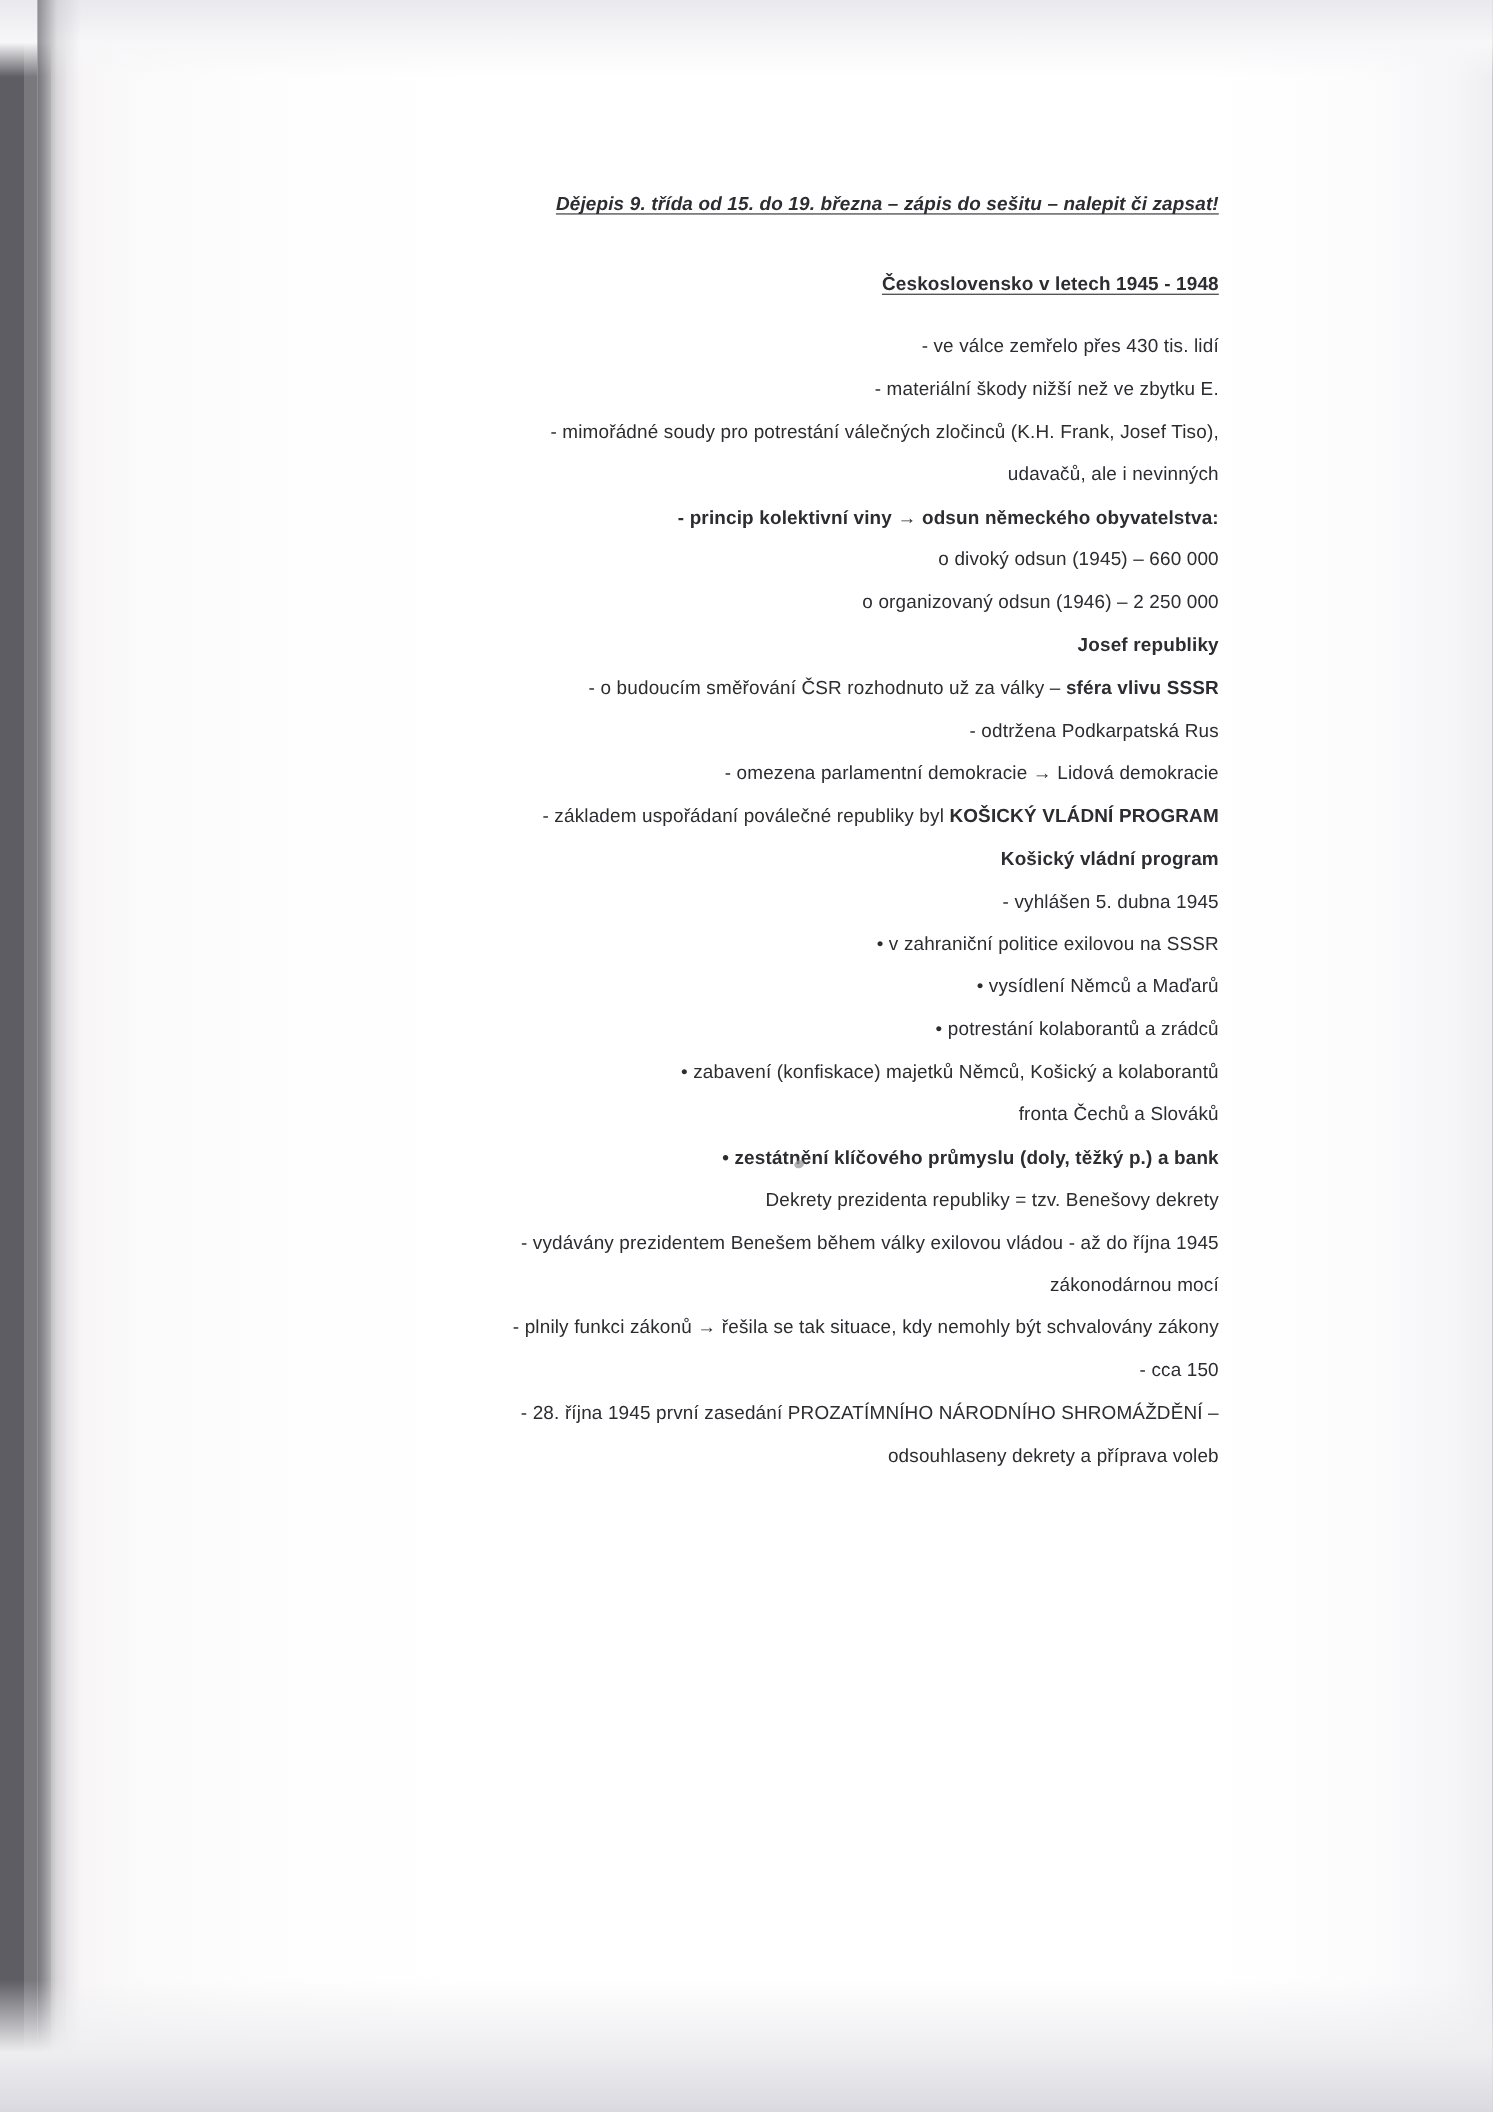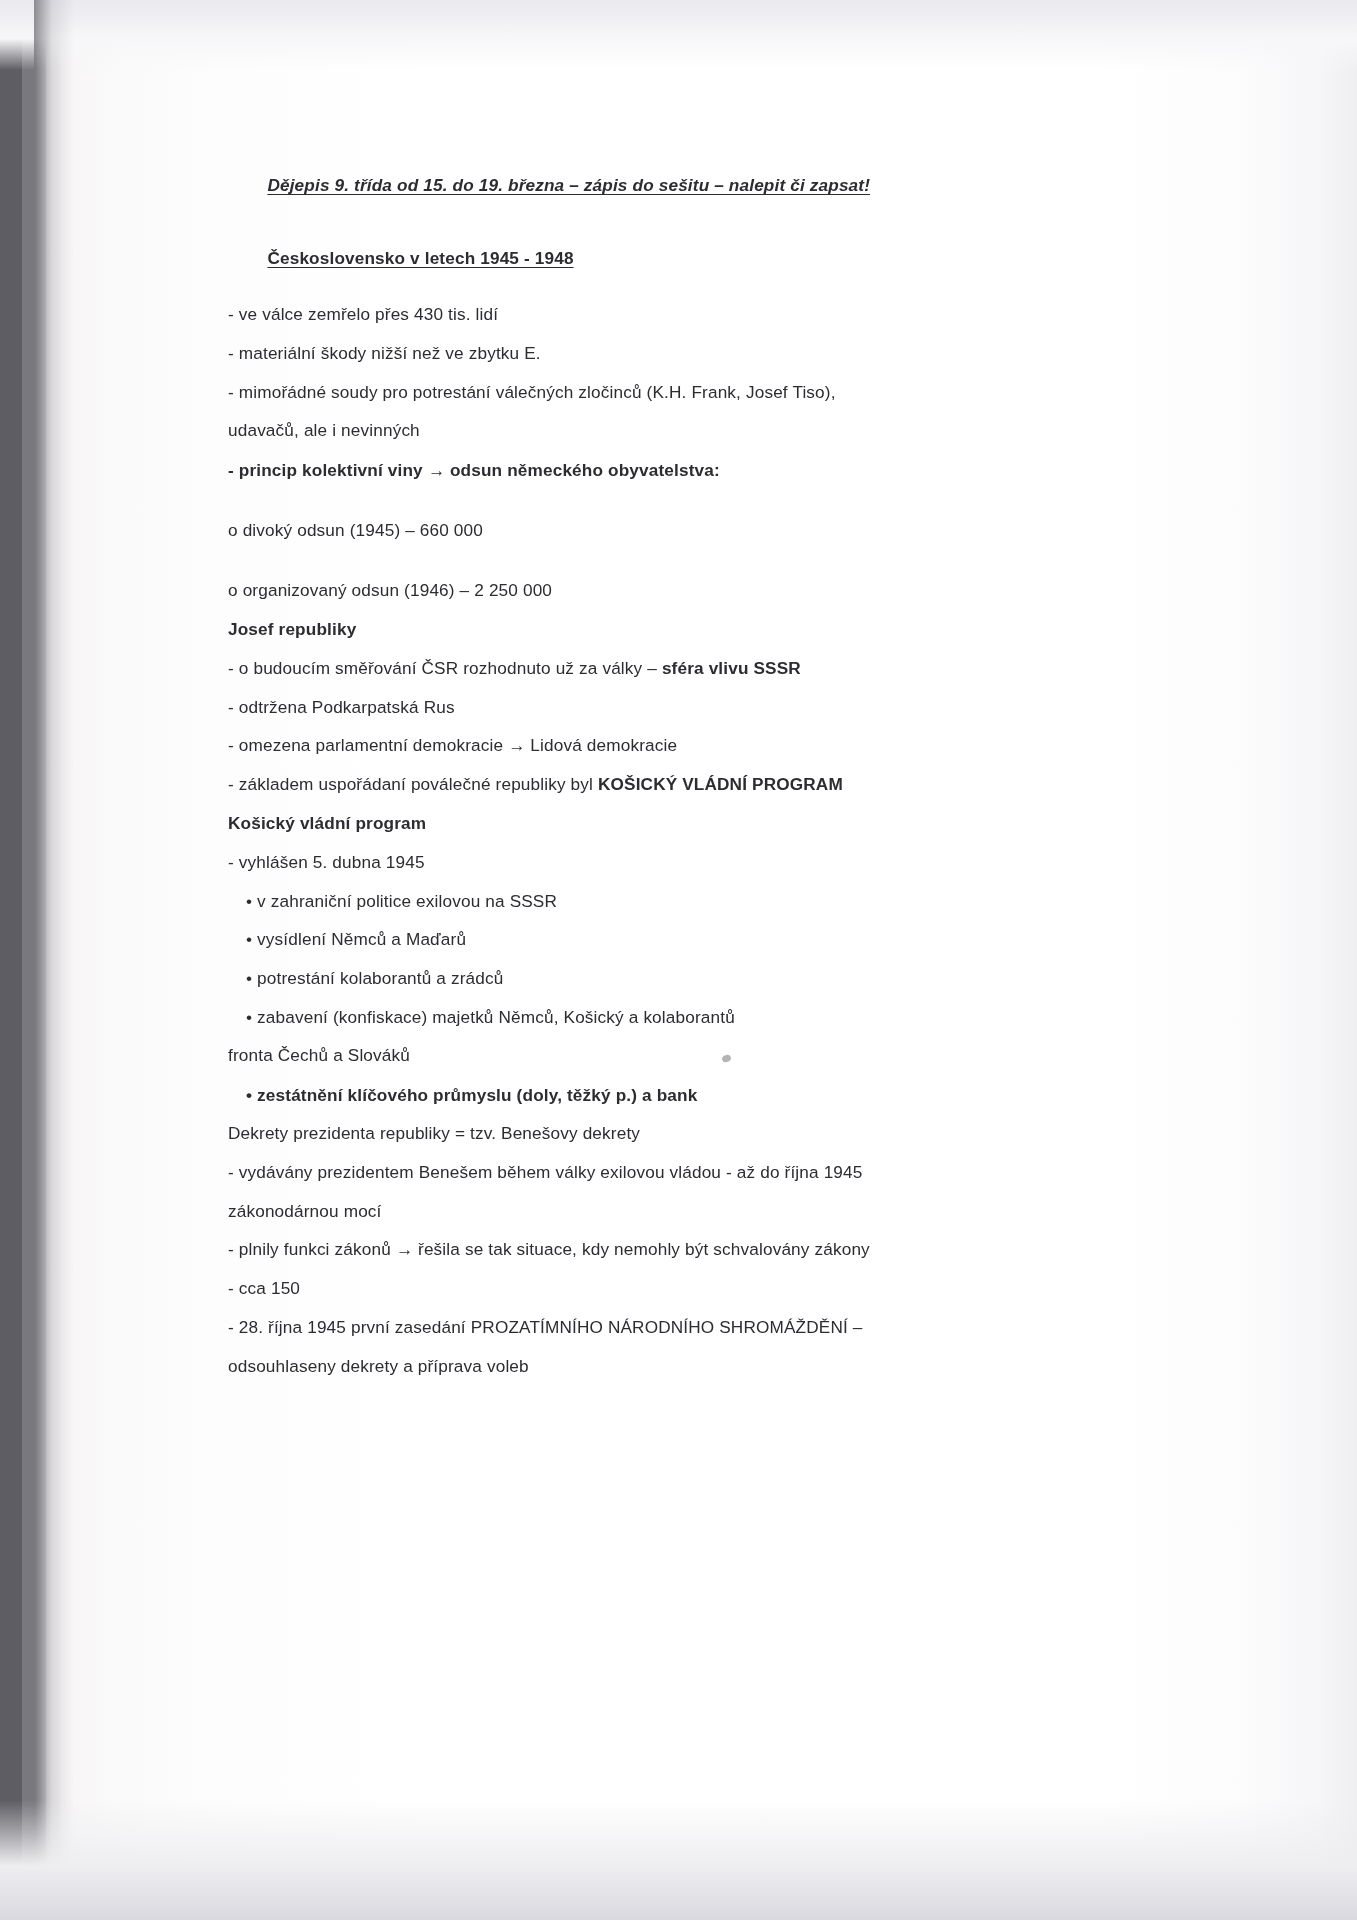--- a/index.html
+++ b/index.html
@@ -73,34 +73,35 @@
     width: 880px;
   }
 
   .line {
     font-size: 17.2px;
     line-height: 1.0;
     color: #2c2c31;
     margin: 0 0 21.5px 0;
     letter-spacing: 0.15px;
     white-space: pre-wrap;
+    text-align: right;
   }
   .bold { font-weight: bold; margin-top: 22px; }
   .underline-bold-italic {
     font-weight: bold;
     font-style: italic;
     text-decoration: underline;
     text-underline-offset: 3px;
   }
   .underline-bold {
     font-weight: bold;
     text-decoration: underline;
     text-underline-offset: 3px;
   }
-  .indent-o { padding-left: 0px; margin-top: 43px; }
+  .indent-o { padding-left: 0px; }
   .bullet { padding-left: 18px; }
   .cont {  }
 
   .stray-mark {
     position: absolute;
     left: 722px;
     top: 1055px;
     width: 9px;
     height: 7px;
     background: #9a9aa0;

